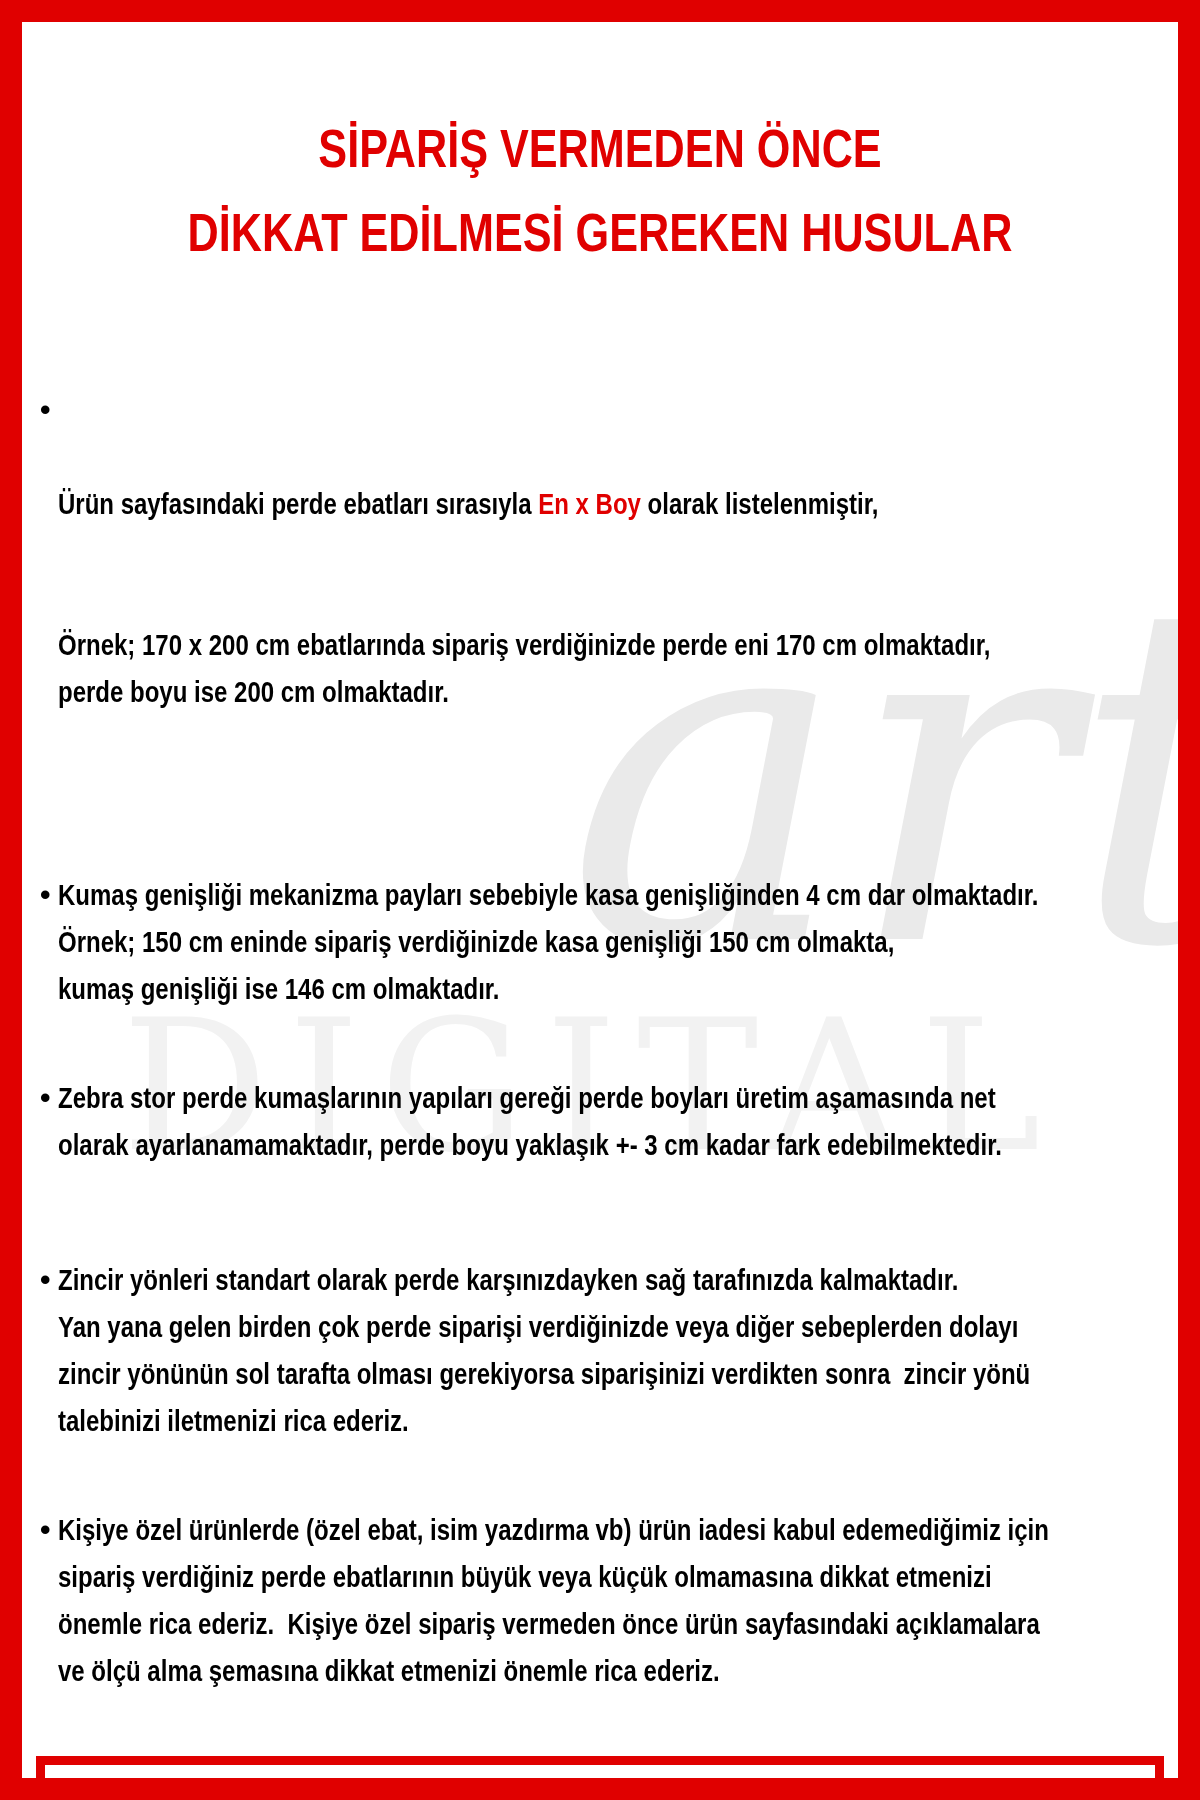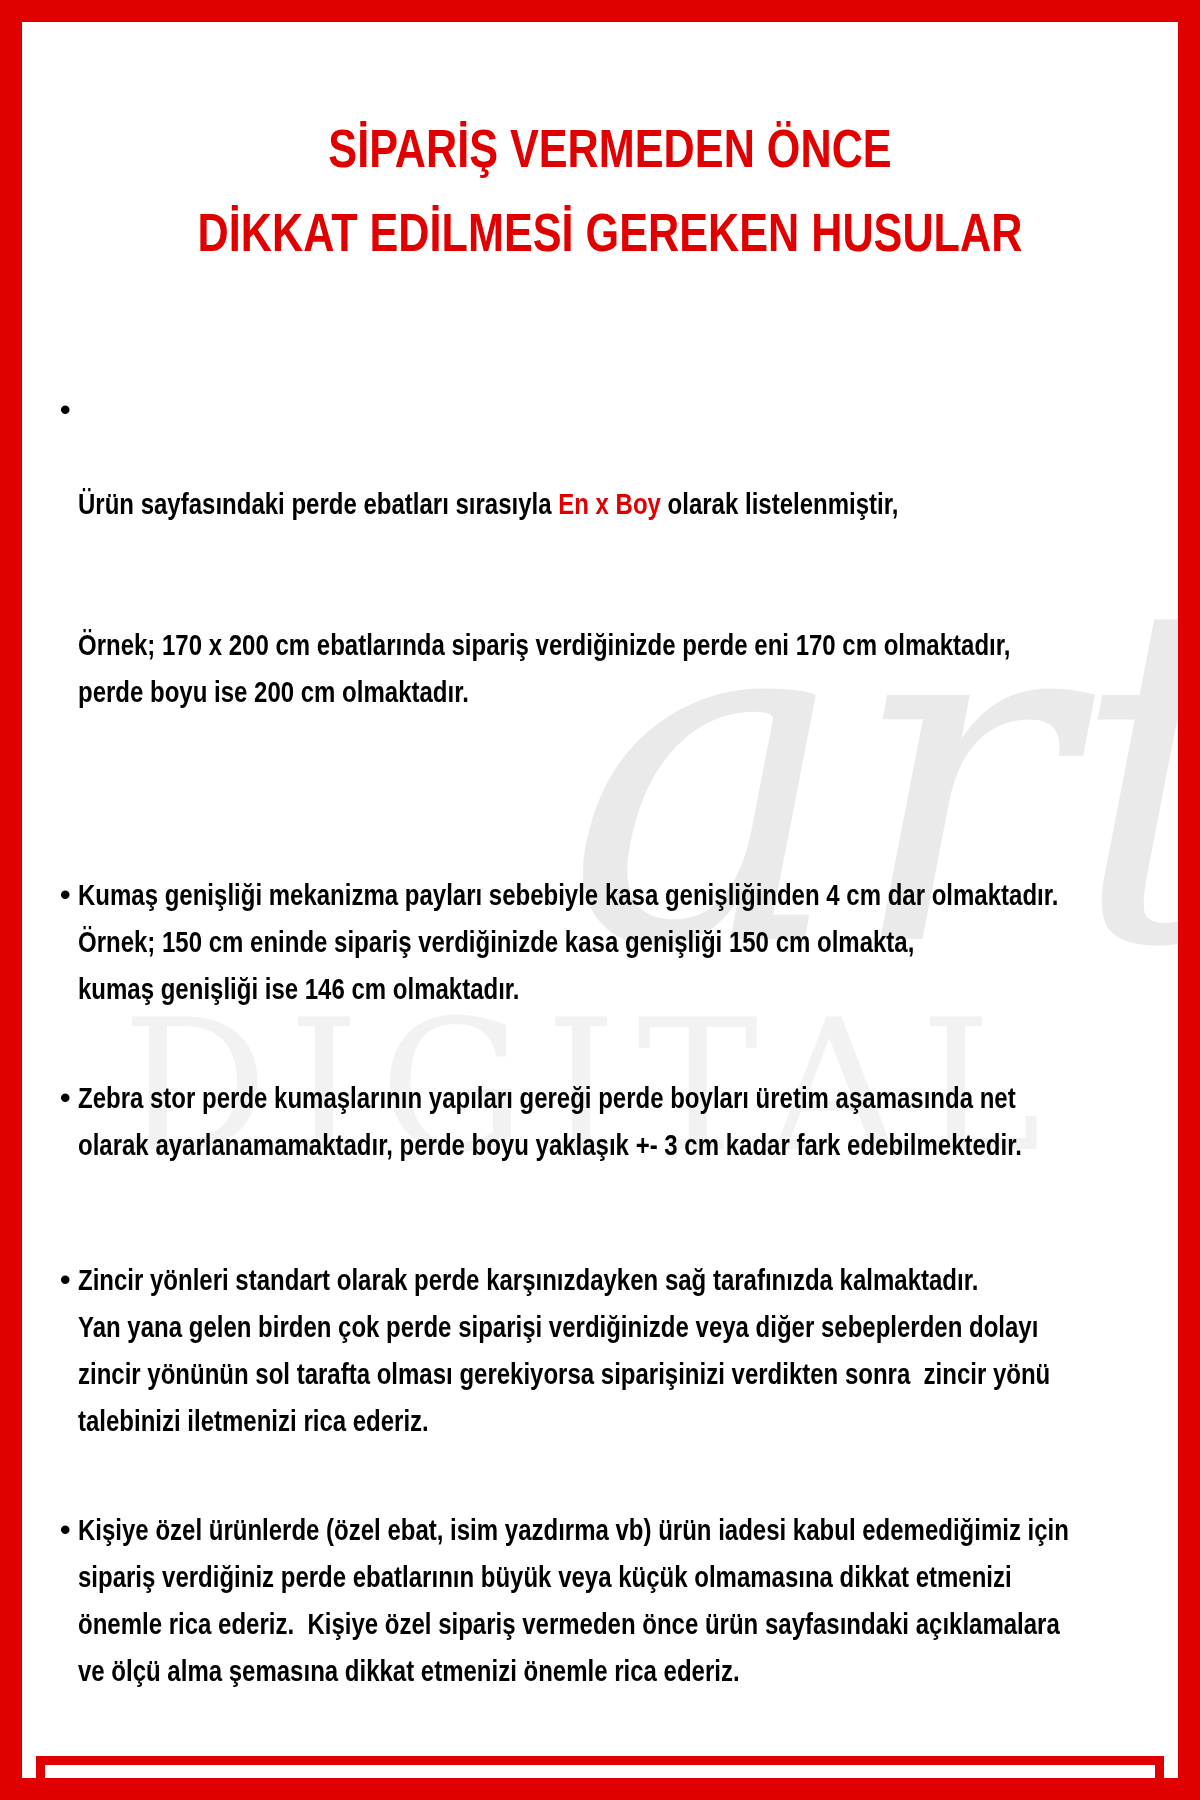--- a/index.html
+++ b/index.html
@@ -28,21 +28,21 @@
     font-size:470px;
     color:#eaeaea;
   }
   .wm-digital {
     left:100px; top:973px;
     font-family:"DejaVu Serif", serif;
     font-size:182px; letter-spacing:20px;
     color:#f2f2f2;
   }
   
-  .content { position:relative; z-index:1; padding:0 18px;margin-left:20px; }
+  .content { position:relative; z-index:1; padding:0 18px; }
   
   .cond {
     width:125%;
     transform:scaleX(0.8);
     transform-origin:0 0;
     white-space:pre;
   }
   .title {
     margin-top:48px;
     text-align:center;

